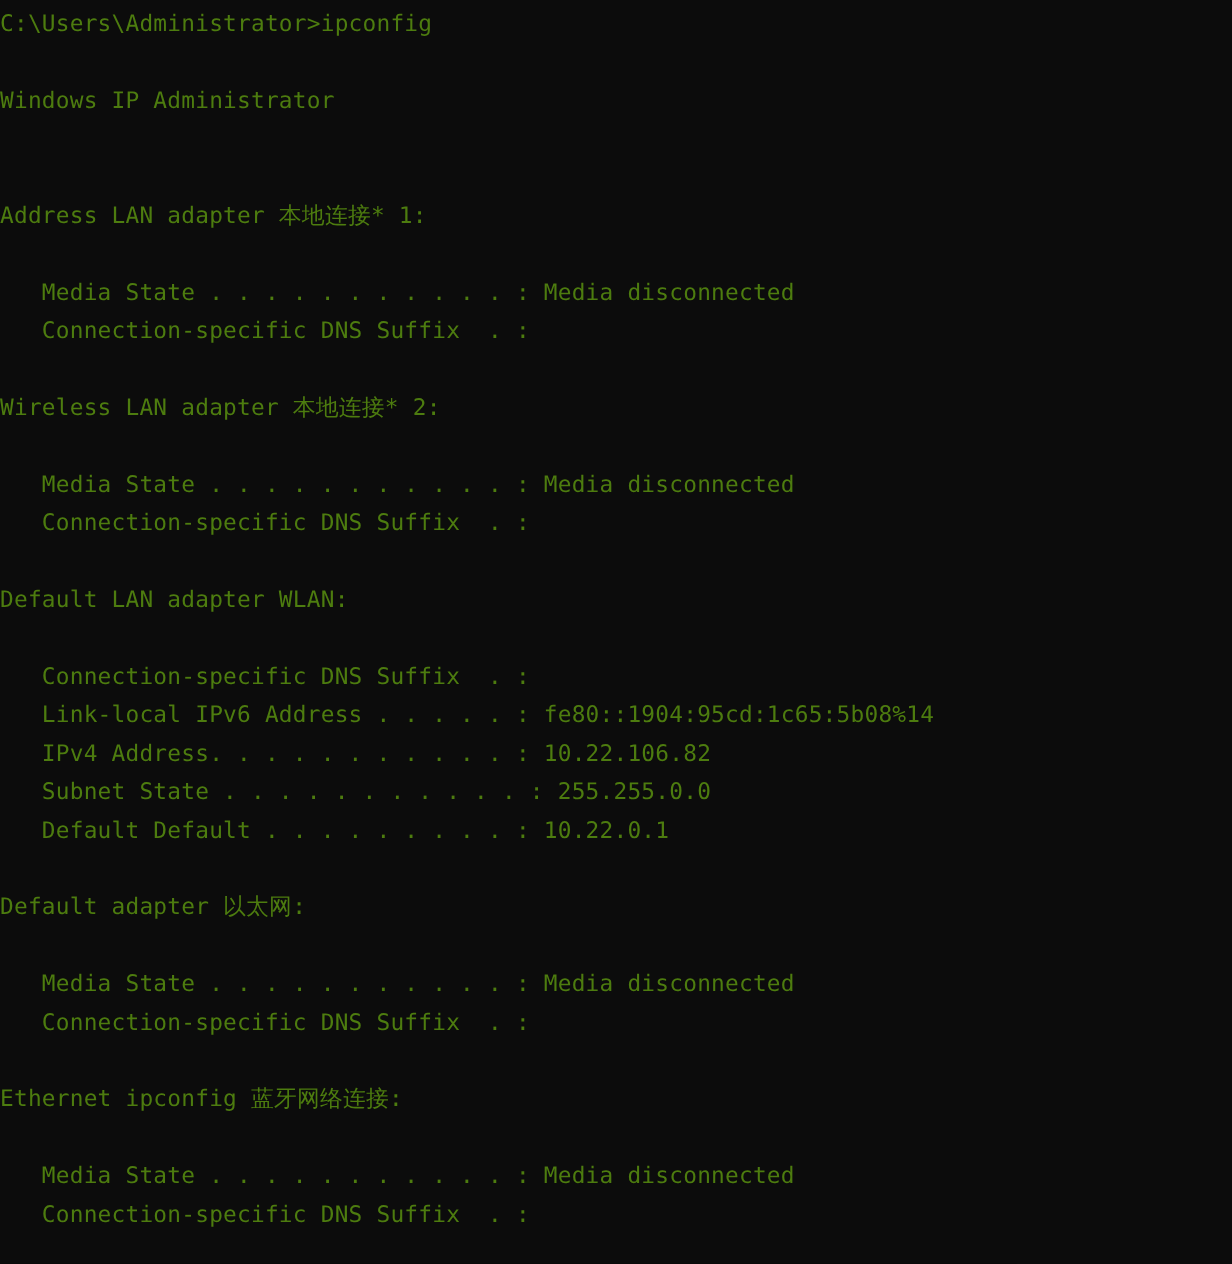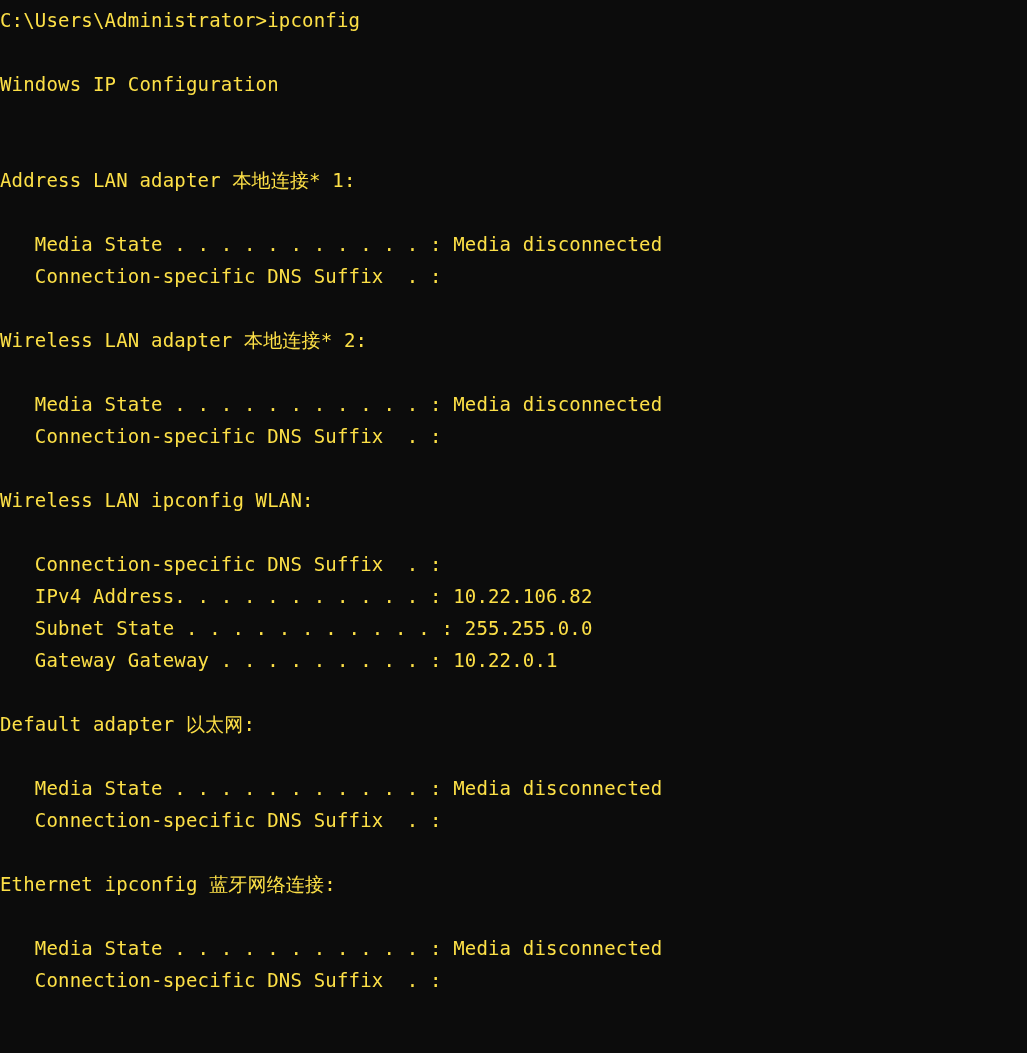--- a/index.html
+++ b/index.html
@@ -30,53 +30,54 @@
     display: block;
     padding-top: 4px;
   }
   .term-line {
     display: block;
     height: 32px;
     line-height: 32px;
     white-space: pre;
     font-family: "DejaVu Sans Mono", "Liberation Mono", monospace;
     font-size: 19px;
-    color: #fde047;
+    color: #4d7c0f;
     min-height: 32px;
   }
   .term-line.blank {
     color: transparent;
   }
 </style>
 </head>
 <body>
 
 <div id="terminal">
   <div id="screen-lines">
       <span class="term-line">C:\Users\Administrator&gt;ipconfig</span>
       <span class="term-line blank"></span>
-      <span class="term-line">Windows IP Configuration</span>
+      <span class="term-line">Windows IP Administrator</span>
       <span class="term-line blank"></span>
       <span class="term-line blank"></span>
       <span class="term-line">Address LAN adapter 本地连接* 1:</span>
       <span class="term-line blank"></span>
       <span class="term-line">   Media State . . . . . . . . . . . : Media disconnected</span>
       <span class="term-line">   Connection-specific DNS Suffix  . :</span>
       <span class="term-line blank"></span>
       <span class="term-line">Wireless LAN adapter 本地连接* 2:</span>
       <span class="term-line blank"></span>
       <span class="term-line">   Media State . . . . . . . . . . . : Media disconnected</span>
       <span class="term-line">   Connection-specific DNS Suffix  . :</span>
       <span class="term-line blank"></span>
-      <span class="term-line">Wireless LAN ipconfig WLAN:</span>
+      <span class="term-line">Default LAN adapter WLAN:</span>
       <span class="term-line blank"></span>
       <span class="term-line">   Connection-specific DNS Suffix  . :</span>
+      <span class="term-line">   Link-local IPv6 Address . . . . . : fe80::1904:95cd:1c65:5b08%14</span>
       <span class="term-line">   IPv4 Address. . . . . . . . . . . : 10.22.106.82</span>
       <span class="term-line">   Subnet State . . . . . . . . . . . : 255.255.0.0</span>
-      <span class="term-line">   Gateway Gateway . . . . . . . . . : 10.22.0.1</span>
+      <span class="term-line">   Default Default . . . . . . . . . : 10.22.0.1</span>
       <span class="term-line blank"></span>
       <span class="term-line">Default adapter 以太网:</span>
       <span class="term-line blank"></span>
       <span class="term-line">   Media State . . . . . . . . . . . : Media disconnected</span>
       <span class="term-line">   Connection-specific DNS Suffix  . :</span>
       <span class="term-line blank"></span>
       <span class="term-line">Ethernet ipconfig 蓝牙网络连接:</span>
       <span class="term-line blank"></span>
       <span class="term-line">   Media State . . . . . . . . . . . : Media disconnected</span>
       <span class="term-line">   Connection-specific DNS Suffix  . :</span>

